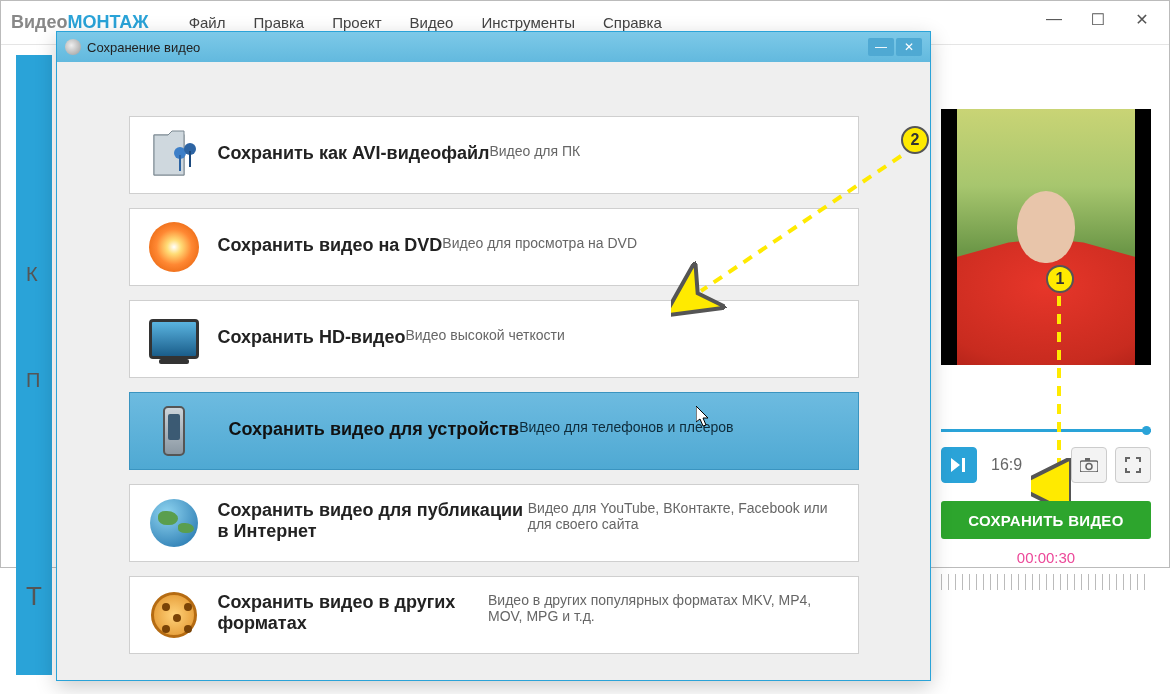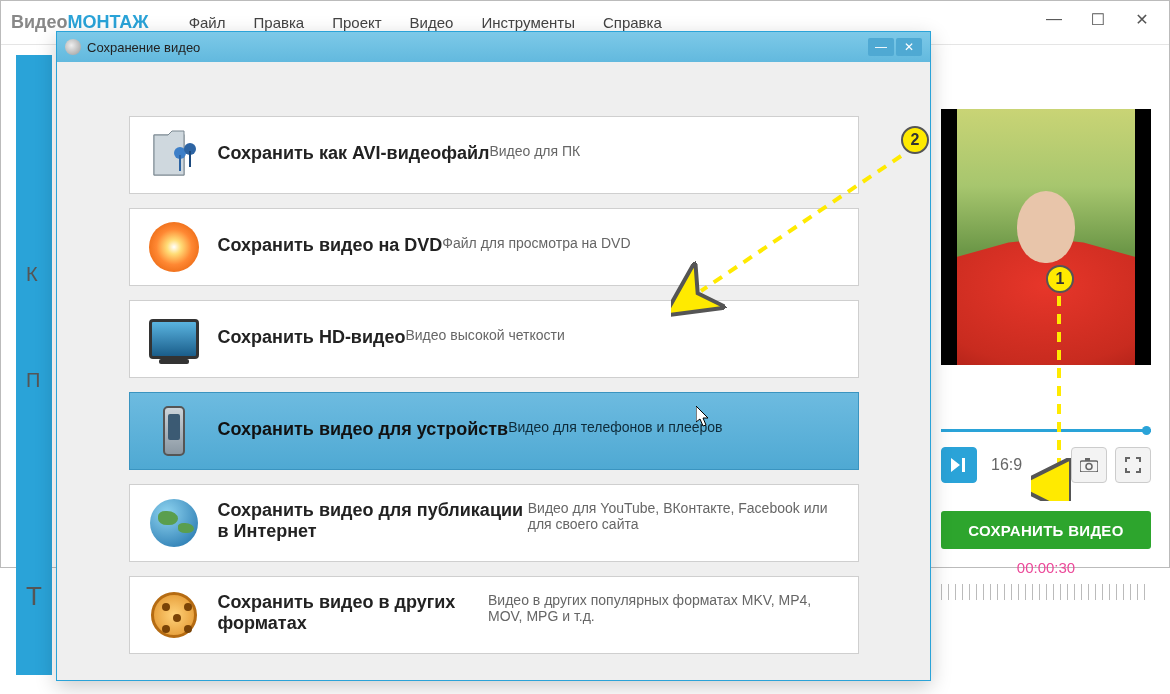--- a/index.html
+++ b/index.html
@@ -30,34 +30,34 @@
 .woman .hair { position:absolute; left:50%; top:8%; transform:translateX(-50%); width:78px; height:90px; background:#3b2518; border-radius: 50% 50% 40% 40%; z-index:-1; }
 .preview-black-bars { position:absolute; top:0; left:0; width:16px; height:100%; background:#000; }
 .preview-black-bars.right { left:auto; right:0; }
 .timeline-bar { position: absolute; top: 428px; right: 18px; width: 210px; height: 3px; background:#2aa3d8; }
 .timeline-dot { position:absolute; top: 425px; right: 18px; width:9px; height:9px; border-radius:50%; background:#2aa3d8; }
 
 .ctrl-btn { width: 36px; height: 36px; border: 1px solid #ccc; border-radius: 4px; background: #f3f3f3; display:flex; align-items:center; justify-content:center; font-size:14px; color:#555; cursor:pointer; }
 .ctrl-btn.play { background: #2aa3d8; color:#fff; border-color:#2aa3d8; }
 .aspect-label { font-size: 16px; color: #666; padding: 0 6px; }
 
-.save-video-btn { margin-top: 14px; width: 210px; height: 38px; background: #2da52d; color: #fff; font-weight: bold; font-size: 15px; display:flex; align-items:center; justify-content:center; border-radius:3px; cursor:pointer; letter-spacing: 0.3px; }
+.save-video-btn { margin-top: 4px; width: 210px; height: 38px; background: #2da52d; color: #fff; font-weight: bold; font-size: 15px; display:flex; align-items:center; justify-content:center; border-radius:3px; cursor:pointer; letter-spacing: 0.3px; }
 .duration-label { margin-top: 10px; text-align:center; font-size: 15px; color:#ec4899; }
 .ruler { margin-top: 8px; height: 16px; background: repeating-linear-gradient(90deg, #777 0, #777 1px, transparent 1px, transparent 7px); opacity:.5; }
 
 
 .dialog { position: absolute; left: 55px; top: 30px; width: 875px; height: 650px; background: #efefef; border: 1px solid #2aa3d8; box-shadow: 0 6px 20px rgba(0,0,0,.2); }
 .dialog-titlebar { height: 30px; background: linear-gradient(180deg, #7dc9e8, #62b9de); display:flex; align-items:center; padding: 0 8px; color:#222; font-size:13px; }
 .dialog-titlebar .dlg-icon { width:16px; height:16px; border-radius:50%; background: radial-gradient(circle at 40% 40%, #eee, #999); margin-right:6px; position:relative; }
 .dlg-controls { margin-left:auto; display:flex; gap:2px; }
 .dlg-controls .dlg-btn { width:26px; height:18px; background:#4fa9d3; color:#fff; font-size:12px; display:flex; align-items:center; justify-content:center; cursor:pointer; border-radius:2px; }
 
 .dialog-body { padding: 54px 0 0 0; display:flex; flex-direction:column; align-items:center; gap: 14px; }
 .export-option { width: 730px; height: 78px; background:#fff; border:1px solid #cfcfcf; display:flex; align-items:center; padding: 10px 16px; cursor:pointer; }
-.export-option.hover { background: linear-gradient(180deg, #6dbbe0, #4fa9d3); border-color:#3a94c0; }
+.export-option.hover { background: linear-gradient(180deg, #6dbbe0, #4fa9d3); border-color:#3a94c0;gap:11px; }
 .export-option.hover .opt-title, .export-option.hover .opt-sub { color:#0e2b3a; }
 .export-option.hover .opt-title { color:#111; }
 .opt-icon { width: 56px; height: 56px; margin-right: 16px; display:flex; align-items:center; justify-content:center; flex-shrink:0; }
 .opt-text { display:flex; flex-direction:row; }
 .opt-title { font-size: 18px; font-weight: bold; color:#222; margin-bottom:4px; }
 .opt-sub { font-size: 14px; color:#666; }
 
 
 .ic-dvd { width:50px; height:50px; border-radius:50%; background: radial-gradient(circle, #fff 0%, #ffdd77 20%, #ff8833 50%, #dd5500 100%); }
 .ic-tv { width:50px; height:40px; background: linear-gradient(180deg,#5ab4e0,#1a5d8a); border:3px solid #333; border-radius:4px; position:relative; }
@@ -181,21 +181,21 @@
           <span class="opt-sub">Видео для ПК</span>
         </div>
       </div>
 
       <div class="export-option">
         <div class="opt-icon">
             <div class="ic-dvd"></div>
           </div>
         <div class="opt-text">
           <span class="opt-title">Сохранить видео на DVD</span>
-          <span class="opt-sub">Файл для просмотра на DVD</span>
+          <span class="opt-sub">Видео для просмотра на DVD</span>
         </div>
       </div>
 
       <div class="export-option">
         <div class="opt-icon">
             <div class="ic-tv"></div>
           </div>
         <div class="opt-text">
           <span class="opt-title">Сохранить HD-видео</span>
           <span class="opt-sub">Видео высокой четкости</span>

